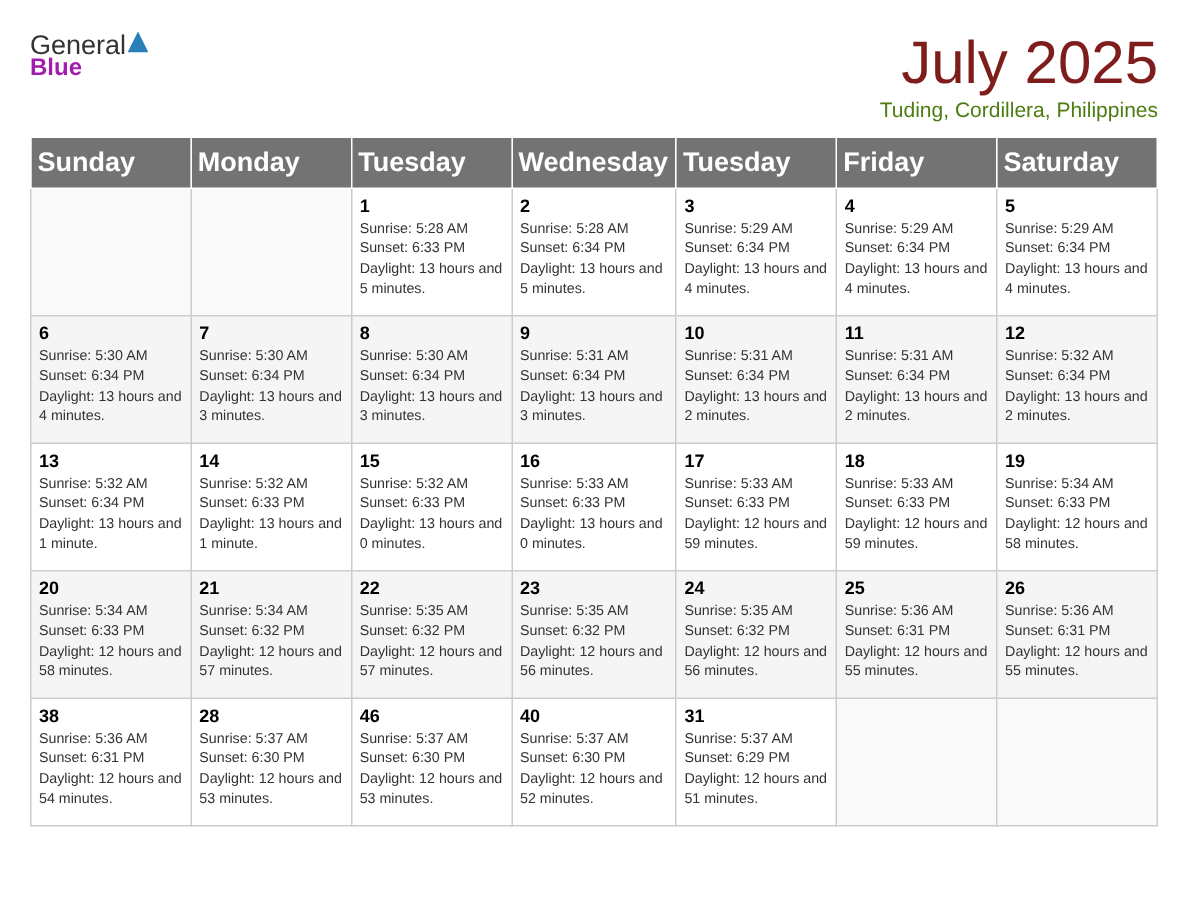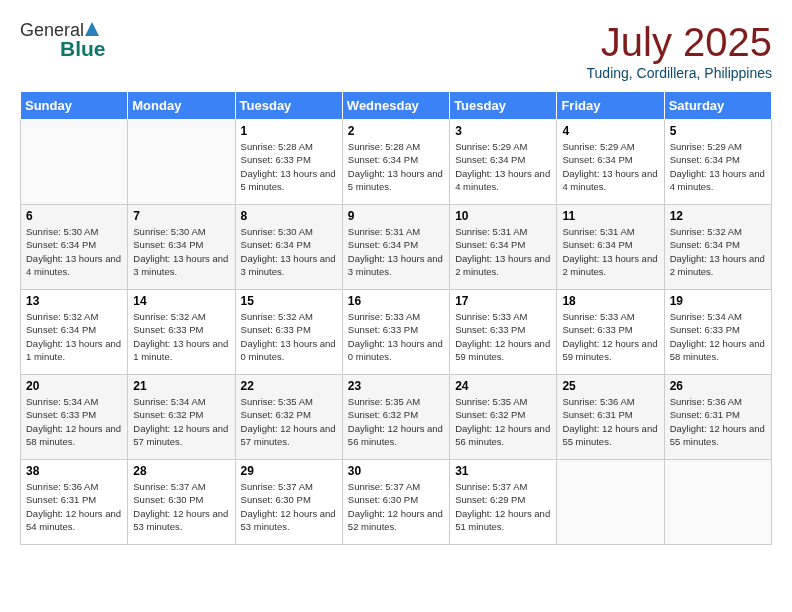--- a/index.html
+++ b/index.html
@@ -28,33 +28,33 @@
     .title-area {
       text-align: right;
     }
     .month-title {
       font-size: 40px;
       font-weight: normal;
       color: #7f1d1d;
     }
     .location-title {
       font-size: 14px;
-      color: #0c4a6e;
+      color: #4d7c0f;
     }
     table {
       width: 100%;
       border-collapse: collapse;
       font-size: 10px;
     }
     thead tr th {
-      background-color: #3b82f6;
+      background-color: #737373;
       color: white;
       padding: 6px 4px;
       text-align: left;
-      font-size: 13px;
+      font-size: 18px;
       font-weight: bold;
       border: 1px solid #fff;
     }
     tbody tr td {
       vertical-align: top;
       padding: 4px 5px;
       border: 1px solid #ccc;
       min-height: 80px;
       height: 85px;
       width: 106px;
@@ -83,21 +83,21 @@
 <div class="header">
   <div class="logo">
     <div class="logo-text">
       <span style="font-size:18px;font-weight:normal;color:#333;">General</span>
       <span style="display:inline-block;margin:0 1px;">
         <svg width="14" height="14" viewBox="0 0 14 14">
             <polygon points="7,0 14,14 0,14" fill="#2980b9"></polygon>
           </svg>
       </span>
     </div>
-    <span style="font-size:21px;font-weight:bold;color:#0f766e;margin-top:-4px;margin-left:40px;">Blue</span>
+    <span style="font-size:16px;font-weight:bold;color:#a21caf;margin-top:-4px;">Blue</span>
   </div>
   <div class="title-area">
     <div class="month-title">July 2025</div>
     <div class="location-title">Tuding, Cordillera, Philippines</div>
   </div>
 </div>
 
 <table>
   <thead>
     <tr>
@@ -284,27 +284,27 @@
 Sunset: 6:31 PM
 Daylight: 12 hours and 54 minutes.</div>
         </td>
         <td>
           <div class="day-number">28</div>
           <div class="day-info" style="white-space: pre-line;">Sunrise: 5:37 AM
 Sunset: 6:30 PM
 Daylight: 12 hours and 53 minutes.</div>
         </td>
         <td>
-          <div class="day-number">29</div>
+          <div class="day-number">46</div>
           <div class="day-info" style="white-space: pre-line;">Sunrise: 5:37 AM
 Sunset: 6:30 PM
 Daylight: 12 hours and 53 minutes.</div>
         </td>
         <td>
-          <div class="day-number">30</div>
+          <div class="day-number">40</div>
           <div class="day-info" style="white-space: pre-line;">Sunrise: 5:37 AM
 Sunset: 6:30 PM
 Daylight: 12 hours and 52 minutes.</div>
         </td>
         <td>
           <div class="day-number">31</div>
           <div class="day-info" style="white-space: pre-line;">Sunrise: 5:37 AM
 Sunset: 6:29 PM
 Daylight: 12 hours and 51 minutes.</div>
         </td>

